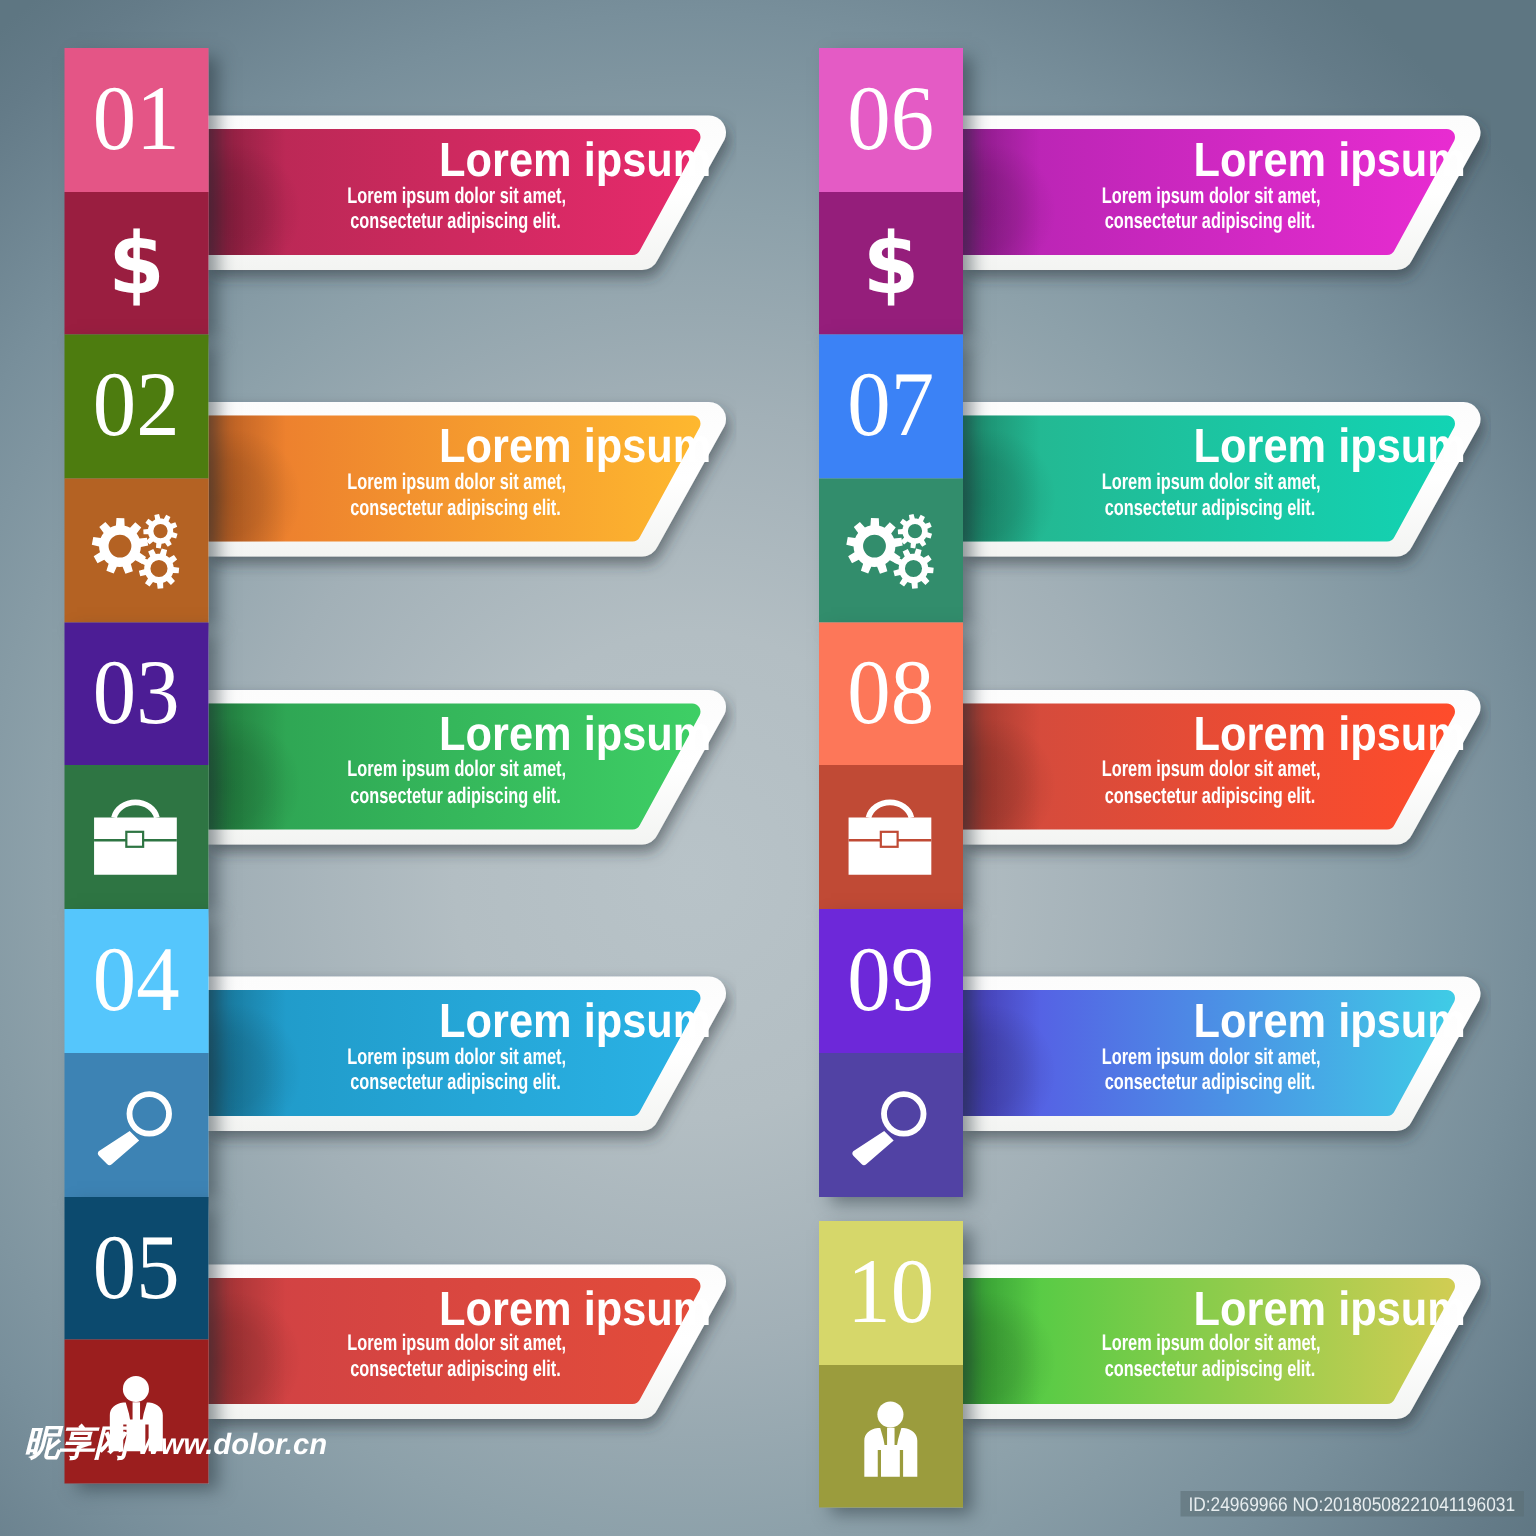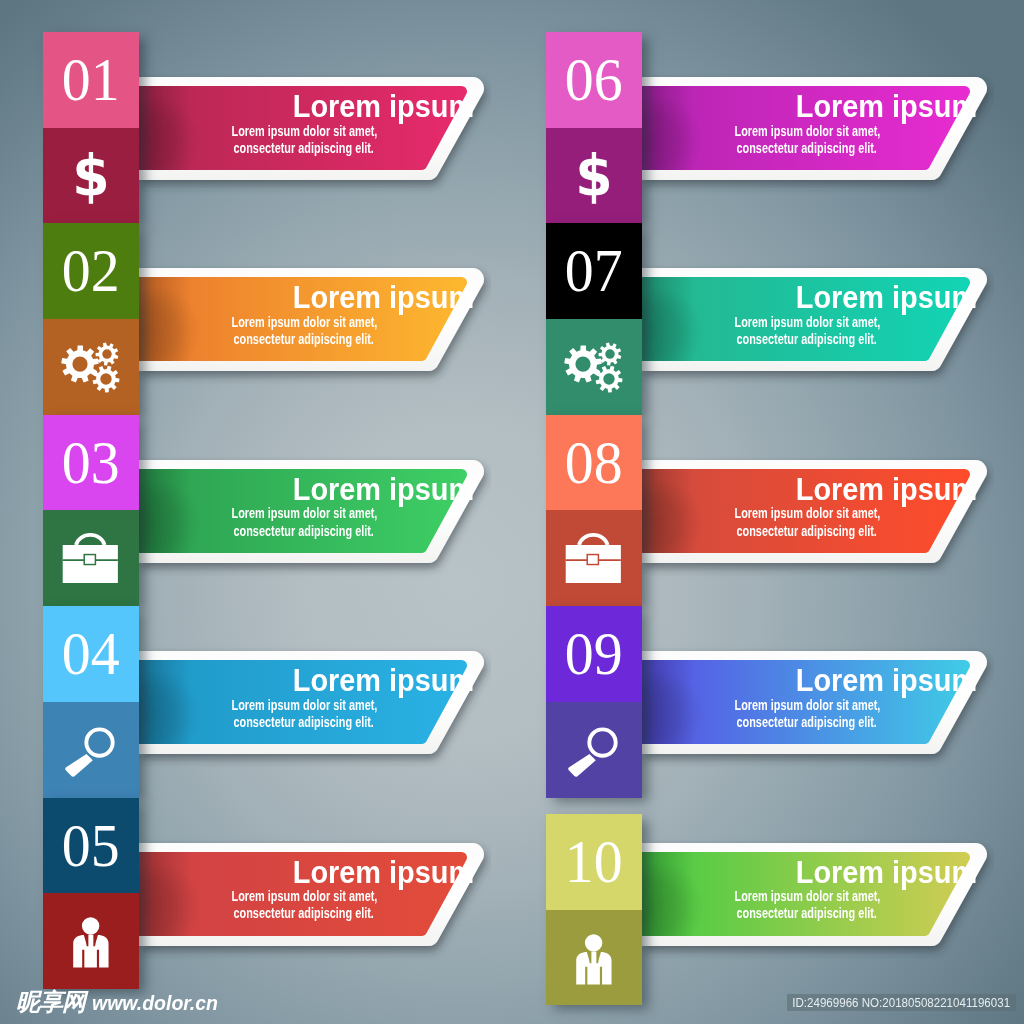--- a/index.html
+++ b/index.html
@@ -28,21 +28,21 @@
   .btxt{position:absolute;color:#fff;}
   .t1{position:absolute;left:0;width:100%;text-align:right;
       font-size:32px;line-height:26px;font-weight:700;white-space:nowrap;}
   .t1 span,.t2 span{display:inline-block;}
   .t1 span{transform:scaleX(.903);}
   .t2{position:absolute;left:0;width:100%;text-align:center;
       font-size:15px;line-height:17.2px;font-weight:700;white-space:nowrap;}
   .t2 span{transform:scaleX(.726);}
 
   
-  .wm{position:absolute;left:16px;top:992px;display:flex;align-items:flex-end;}
+  .wm{position:absolute;left:16px;top:952px;display:flex;align-items:flex-end;}
   .wm .logo{font-family:"DejaVu Sans",sans-serif;font-weight:700;font-size:24px;color:#fff;
             font-style:italic;line-height:21px;letter-spacing:-1px;}
   .wm .url{font-family:"Liberation Sans",sans-serif;font-style:italic;font-weight:700;
            font-size:19.5px;color:#fff;line-height:20px;margin-left:7px;}
   .idbox{position:absolute;left:787px;top:994px;width:229px;height:17px;
          background:rgba(92,110,118,.58);color:#e7edef;font-size:13.2px;
          display:flex;align-items:center;justify-content:center;white-space:nowrap;}
   .idbox span{display:inline-block;transform:scaleX(.877);}
 </style>
 </head>
@@ -435,21 +435,21 @@
           <svg class="ic" width="64" height="64" viewBox="0 0 100 100" style="color:#b46223">
             <g fill="#fff" fill-rule="evenodd">
               <path d="M53.13,37.53L60.89,36.72L62.19,44.80L54.57,46.48L54.21,49.50L53.43,52.44L59.90,56.81L55.70,63.84L48.79,60.22L46.57,62.30L44.08,64.05L46.22,71.56L38.49,74.24L35.52,67.03L32.48,67.20L29.45,66.94L26.27,74.07L18.62,71.16L20.98,63.72L18.55,61.89L16.39,59.75L9.37,63.16L5.38,56.02L11.97,51.83L11.28,48.87L11.00,45.84L3.44,43.95L4.97,35.91L12.71,36.94L14.08,34.23L15.82,31.73L11.24,25.41L17.58,20.24L22.85,26.01L25.64,24.81L28.58,24.01L29.13,16.23L37.31,16.35L37.64,24.14L40.55,25.03L43.31,26.30L48.74,20.70L54.93,26.05L50.17,32.23L51.84,34.78Z M44.699999999999996,45.4 A11.9,11.9 0 1 0 20.9,45.4 A11.9,11.9 0 1 0 44.699999999999996,45.4Z"></path>
               <path d="M88.15,30.99L92.77,32.67L91.29,37.46L86.52,36.24L85.52,37.78L84.30,39.16L86.76,43.42L82.55,46.14L79.69,42.14L77.93,42.67L76.11,42.95L75.25,47.80L70.28,47.17L70.66,42.27L68.97,41.54L67.39,40.59L63.63,43.75L60.22,40.08L63.66,36.56L62.83,34.92L62.24,33.17L57.32,33.18L57.07,28.17L61.97,27.69L62.39,25.90L63.06,24.18L59.29,21.02L62.31,17.03L66.37,19.81L67.85,18.71L69.46,17.82L68.60,12.97L73.49,11.86L74.81,16.60L76.65,16.70L78.46,17.06L80.92,12.80L85.37,15.09L83.34,19.57L84.68,20.83L85.84,22.26L90.46,20.58L92.40,25.20L87.97,27.32L88.18,29.15Z M82.4,29.8 A7.4,7.4 0 1 0 67.6,29.8 A7.4,7.4 0 1 0 82.4,29.8Z"></path>
               <path d="M88.71,67.12L94.48,67.96L93.90,73.81L88.07,73.49L87.27,75.49L86.21,77.35L90.09,81.71L85.88,85.81L81.62,81.82L79.73,82.84L77.71,83.58L77.88,89.42L72.03,89.86L71.33,84.06L69.23,83.62L67.20,82.90L63.58,87.48L58.81,84.05L62.00,79.16L60.67,77.47L59.59,75.62L53.87,76.80L52.43,71.10L58.01,69.41L58.08,67.26L58.44,65.14L53.30,62.37L55.85,57.08L61.22,59.38L62.65,57.77L64.29,56.38L62.13,50.96L67.49,48.55L70.13,53.75L72.25,53.44L74.40,53.43L76.24,47.89L81.89,49.48L80.57,55.17L82.39,56.30L84.05,57.67L89.01,54.61L92.32,59.46L87.65,62.96L88.32,65.00Z M82.30000000000001,68.8 A8.9,8.9 0 1 0 64.5,68.8 A8.9,8.9 0 1 0 82.30000000000001,68.8Z"></path>
             </g>
           </svg>
         </div>
       </div>
       <div class="col" style="left:43px;top:414.8px;">
-        <div class="cell" style="background:#d946ef">
+        <div class="cell" style="background:#4c1d95">
           <div class="numtxt">
             <span>03</span>
           </div>
         </div>
         <div class="cell" style="background:#2e7543">
           <svg class="ic" width="64" height="64" viewBox="0 0 100 100" style="color:#2e7543">
             <g fill="#fff">
               <path d="M26.6 29.8 A22.8 20 0 0 1 71.2 29.8" fill="none" stroke="#fff" stroke-width="6"></path>
               <path d="M5.8 29.8h86.2v59.4H5.8z"></path>
               <path d="M5.8 52h86.2v2.6H5.8z" fill="currentColor"></path>
@@ -494,21 +494,21 @@
             <span>06</span>
           </div>
         </div>
         <div class="cell" style="background:#951e7b">
           <svg class="ic" width="64" height="64" viewBox="0 0 100 100" style="color:#951e7b">
             <text x="50" y="80.3" text-anchor="middle" fill="#fff" font-weight="bold" font-family="DejaVu Sans, sans-serif" font-size="88.4" transform="translate(50,0) scale(0.95,1) translate(-50,0)">$</text>
           </svg>
         </div>
       </div>
       <div class="col" style="left:546px;top:223.4px;">
-        <div class="cell" style="background:#000000">
+        <div class="cell" style="background:#3b82f6">
           <div class="numtxt">
             <span>07</span>
           </div>
         </div>
         <div class="cell" style="background:#328d6c">
           <svg class="ic" width="64" height="64" viewBox="0 0 100 100" style="color:#328d6c">
             <g fill="#fff" fill-rule="evenodd">
               <path d="M53.13,37.53L60.89,36.72L62.19,44.80L54.57,46.48L54.21,49.50L53.43,52.44L59.90,56.81L55.70,63.84L48.79,60.22L46.57,62.30L44.08,64.05L46.22,71.56L38.49,74.24L35.52,67.03L32.48,67.20L29.45,66.94L26.27,74.07L18.62,71.16L20.98,63.72L18.55,61.89L16.39,59.75L9.37,63.16L5.38,56.02L11.97,51.83L11.28,48.87L11.00,45.84L3.44,43.95L4.97,35.91L12.71,36.94L14.08,34.23L15.82,31.73L11.24,25.41L17.58,20.24L22.85,26.01L25.64,24.81L28.58,24.01L29.13,16.23L37.31,16.35L37.64,24.14L40.55,25.03L43.31,26.30L48.74,20.70L54.93,26.05L50.17,32.23L51.84,34.78Z M44.699999999999996,45.4 A11.9,11.9 0 1 0 20.9,45.4 A11.9,11.9 0 1 0 44.699999999999996,45.4Z"></path>
               <path d="M88.15,30.99L92.77,32.67L91.29,37.46L86.52,36.24L85.52,37.78L84.30,39.16L86.76,43.42L82.55,46.14L79.69,42.14L77.93,42.67L76.11,42.95L75.25,47.80L70.28,47.17L70.66,42.27L68.97,41.54L67.39,40.59L63.63,43.75L60.22,40.08L63.66,36.56L62.83,34.92L62.24,33.17L57.32,33.18L57.07,28.17L61.97,27.69L62.39,25.90L63.06,24.18L59.29,21.02L62.31,17.03L66.37,19.81L67.85,18.71L69.46,17.82L68.60,12.97L73.49,11.86L74.81,16.60L76.65,16.70L78.46,17.06L80.92,12.80L85.37,15.09L83.34,19.57L84.68,20.83L85.84,22.26L90.46,20.58L92.40,25.20L87.97,27.32L88.18,29.15Z M82.4,29.8 A7.4,7.4 0 1 0 67.6,29.8 A7.4,7.4 0 1 0 82.4,29.8Z"></path>
               <path d="M88.71,67.12L94.48,67.96L93.90,73.81L88.07,73.49L87.27,75.49L86.21,77.35L90.09,81.71L85.88,85.81L81.62,81.82L79.73,82.84L77.71,83.58L77.88,89.42L72.03,89.86L71.33,84.06L69.23,83.62L67.20,82.90L63.58,87.48L58.81,84.05L62.00,79.16L60.67,77.47L59.59,75.62L53.87,76.80L52.43,71.10L58.01,69.41L58.08,67.26L58.44,65.14L53.30,62.37L55.85,57.08L61.22,59.38L62.65,57.77L64.29,56.38L62.13,50.96L67.49,48.55L70.13,53.75L72.25,53.44L74.40,53.43L76.24,47.89L81.89,49.48L80.57,55.17L82.39,56.30L84.05,57.67L89.01,54.61L92.32,59.46L87.65,62.96L88.32,65.00Z M82.30000000000001,68.8 A8.9,8.9 0 1 0 64.5,68.8 A8.9,8.9 0 1 0 82.30000000000001,68.8Z"></path>

